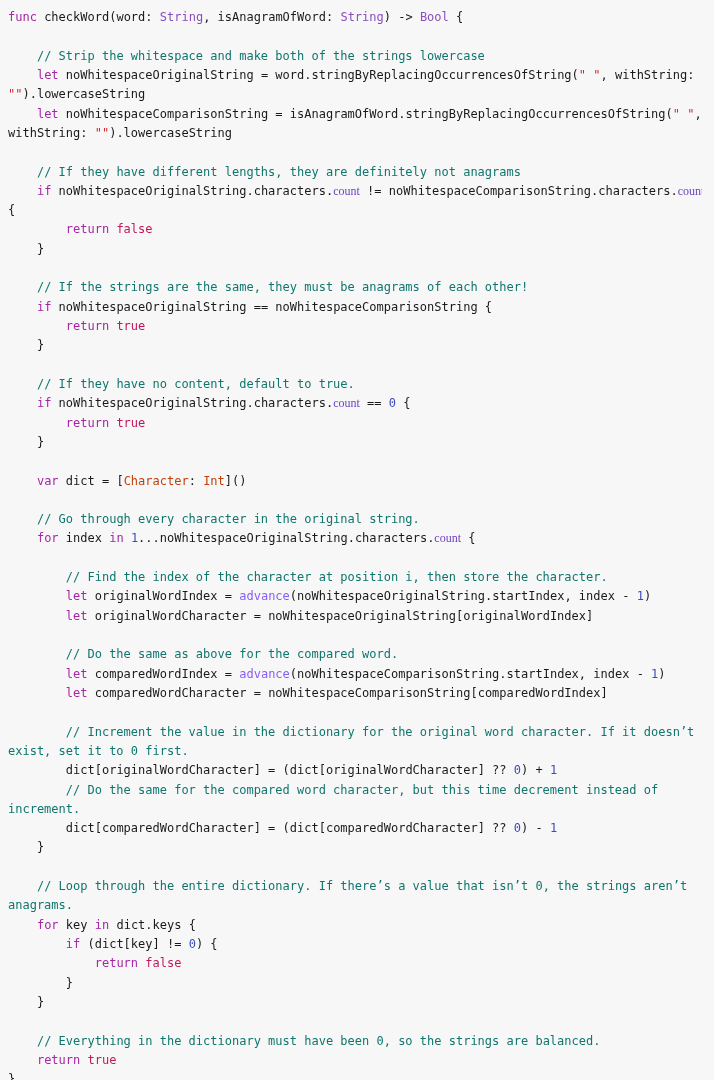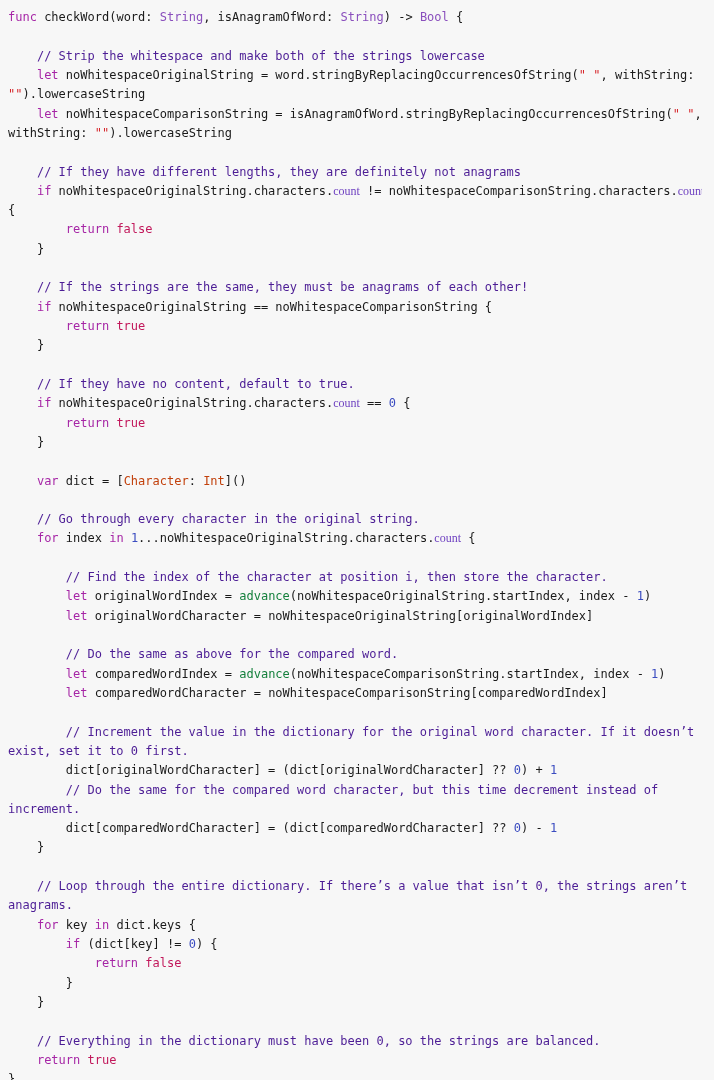--- a/index.html
+++ b/index.html
@@ -32,25 +32,25 @@
     tab-size: 4;
   }
   .ln { display: block; min-height: 19.32px; }
   .ln:empty::after { content: "\200B"; }
 
   
   .kw   { color: #a626a6; }            
   .type { color: #8a4fbd; }            
   .type2{ color: #c2410c; }            
   .fn   { color: #1a1a1a; }            
-  .call { color: #15803d; text-align: center; }            
+  .call { color: #8b5cf6; text-align: center; }            
   .prop { color: #6f42c1; font-family: Liberation Serif, serif; }            
   .num  { color: #3b4cc0; }            
   .str  { color: #d6262b; }            
-  .cmt  { color: #4c1d95; }            
+  .cmt  { color: #0f766e; }            
   .lit  { color: #c2185b; text-align: right; }            
   .pl   { color: #1a1a1a; }            
 
   #caret {
     position: absolute;
     width: 5px;
     background: #e03131;
   }
 </style>
 </head>

